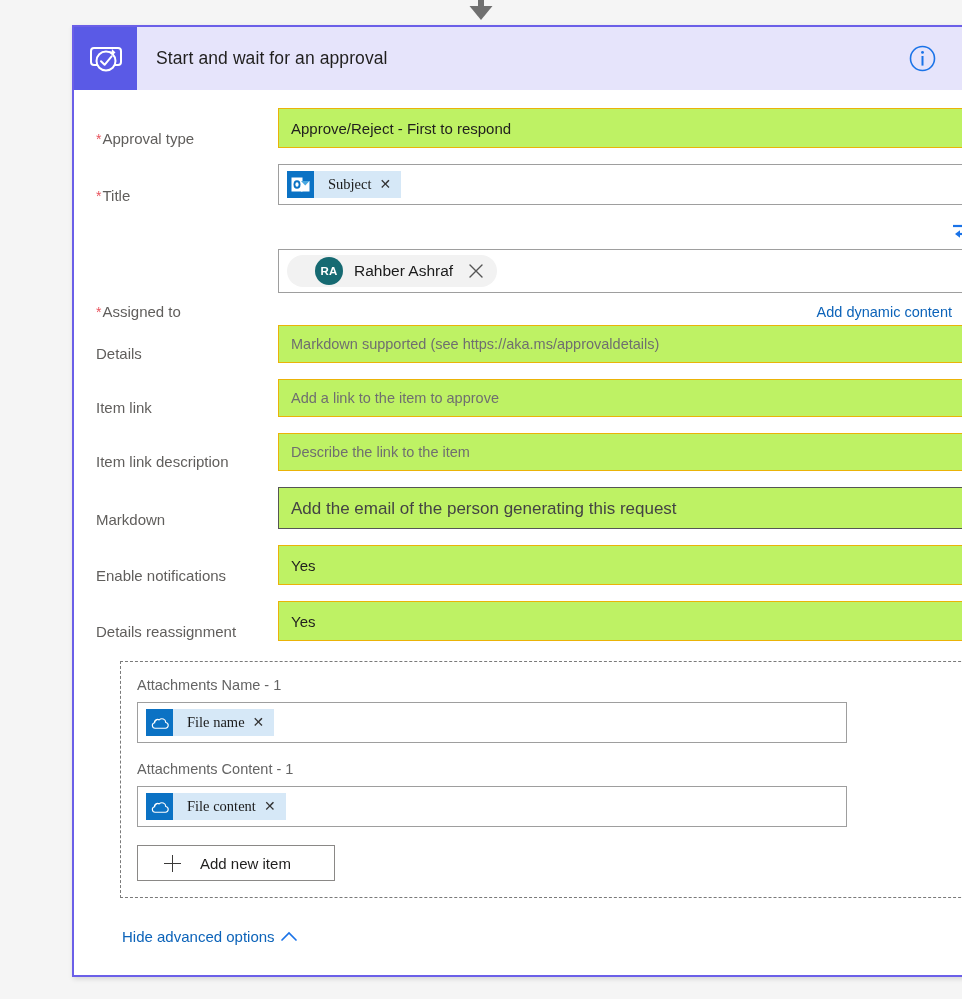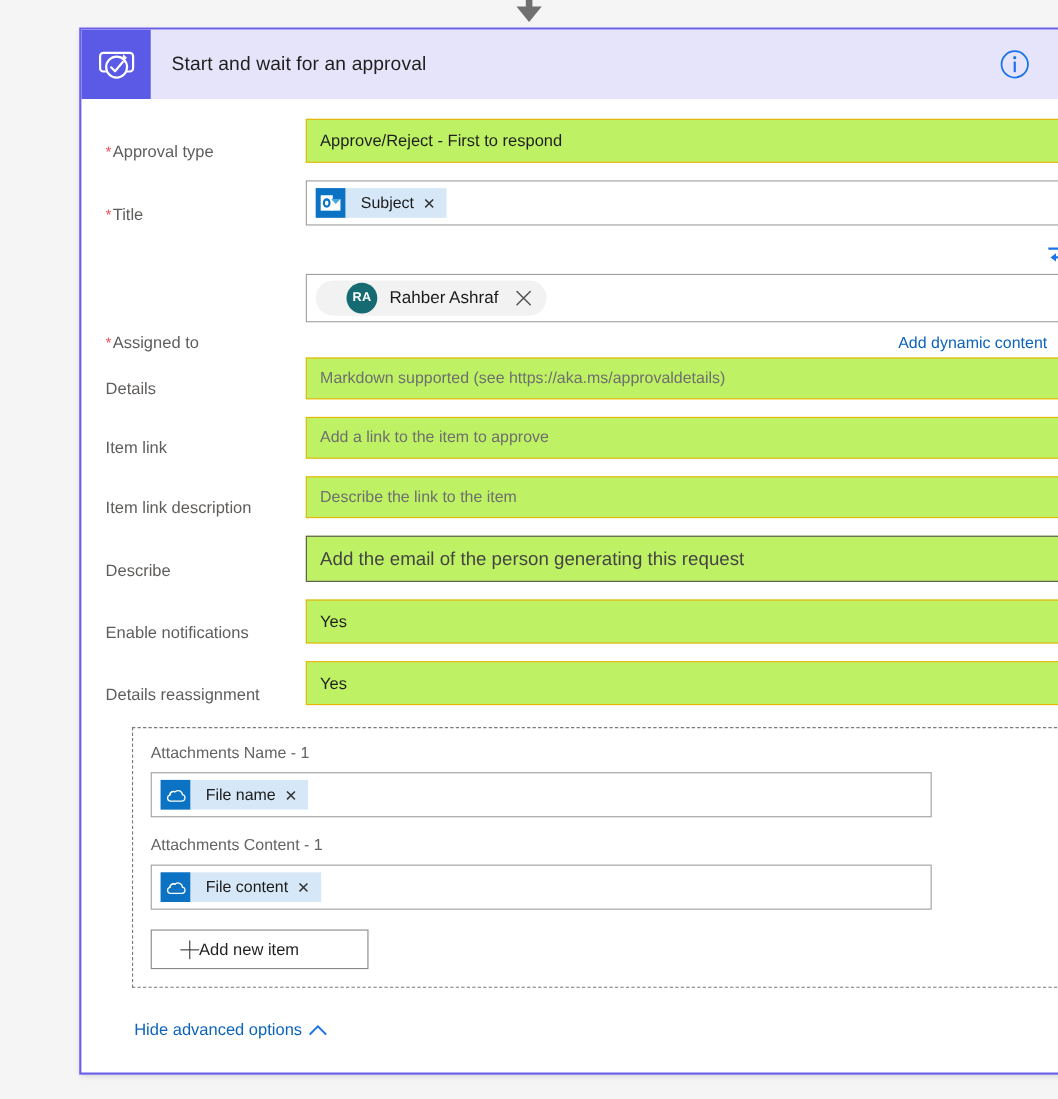--- a/index.html
+++ b/index.html
@@ -159,20 +159,21 @@
     box-sizing: border-box;
   }
   .tokenfield.tall { height: 44px; }
 
   .token {
     display: inline-flex;
     align-items: center;
     background: #d6e8f7;
     height: 27px;
     max-width: 100%;
+    font-family: Liberation Serif, serif;
   }
   .token-icon {
     width: 27px; height: 27px;
     flex: 0 0 27px;
     background: #0b72c4;
     display: flex;
     align-items: center;
     justify-content: center;
   }
   .token-label {
@@ -301,21 +302,21 @@
   }
 
   .add-item-btn {
     margin-top: 18px;
     width: 198px;
     height: 36px;
     border: 1px solid #8a8886;
     background: #fff;
     display: flex;
     align-items: center;
-    gap: 0;
+    gap: 19px;
     padding-left: 26px;
     box-sizing: border-box;
     cursor: pointer;
   }
   .add-item-btn .plus-glyph {
     position: relative;
     width: 17px; height: 17px;
     flex: 0 0 17px;
   }
   .add-item-btn .plus-glyph::before,
@@ -491,21 +492,21 @@
       <div class="row-field">
         <div class="tb">
           <span class="ph">Describe the link to the item</span>
         </div>
       </div>
     </div>
 
     <div class="gap-sm"></div>
 
     <div class="row">
-      <div class="row-label">Describe</div>
+      <div class="row-label">Markdown</div>
       <div class="row-field">
         <div class="tb strong big">
           <span class="ph">Add the email of the person generating this request</span>
         </div>
       </div>
     </div>
 
     <div class="gap-sm"></div>
 
     <div class="row">

